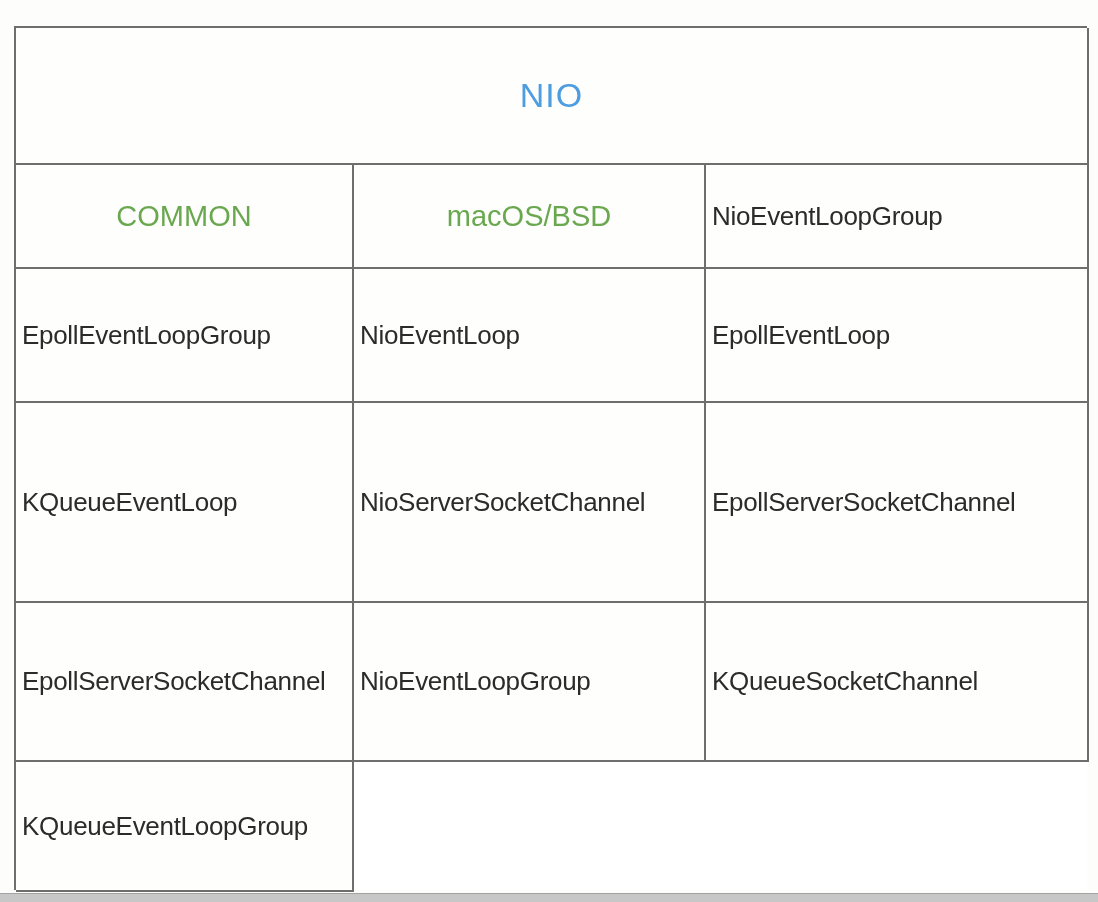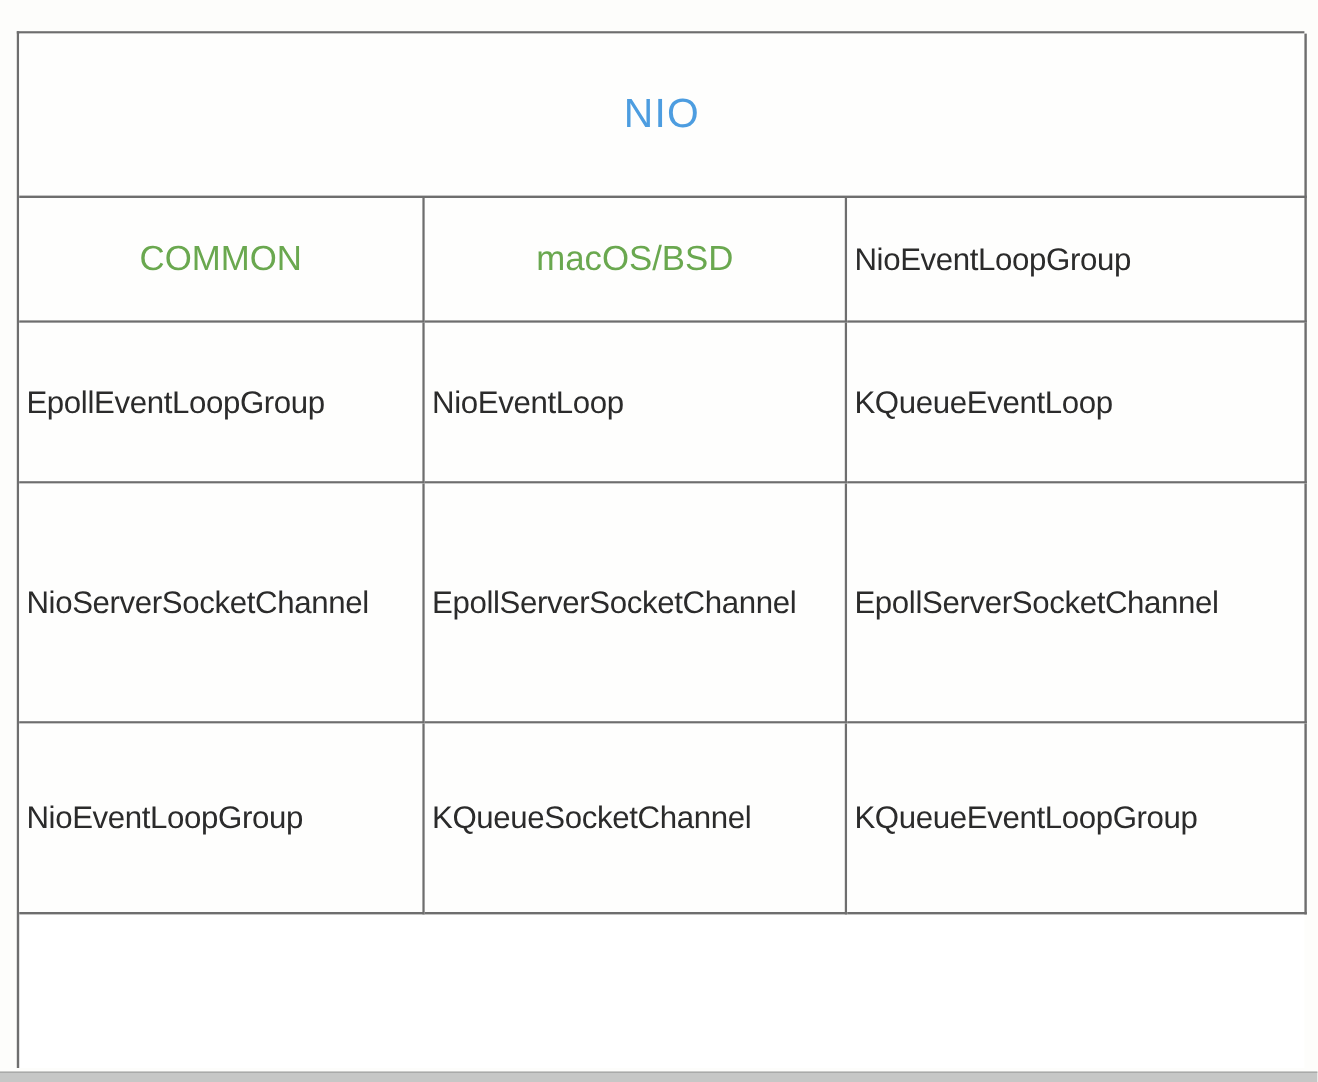--- a/index.html
+++ b/index.html
@@ -80,20 +80,21 @@
 
     <div class="cell title-cell">NIO</div>
 
     <div class="cell head-cell">COMMON</div>
     <div class="cell head-cell">macOS/BSD</div>
 
     <div class="cell data-cell">NioEventLoopGroup</div>
     <div class="cell data-cell">EpollEventLoopGroup</div>
 
     <div class="cell data-cell">NioEventLoop</div>
+    <div class="cell data-cell">EpollEventLoop</div>
     <div class="cell data-cell">KQueueEventLoop</div>
 
     <div class="cell data-cell">NioServerSocketChannel</div>
     <div class="cell data-cell">EpollServerSocketChannel</div>
     <div class="cell data-cell">EpollServerSocketChannel</div>
 
     <div class="cell data-cell">NioEventLoopGroup</div>
     <div class="cell data-cell">KQueueSocketChannel</div>
     <div class="cell data-cell">KQueueEventLoopGroup</div>
 

